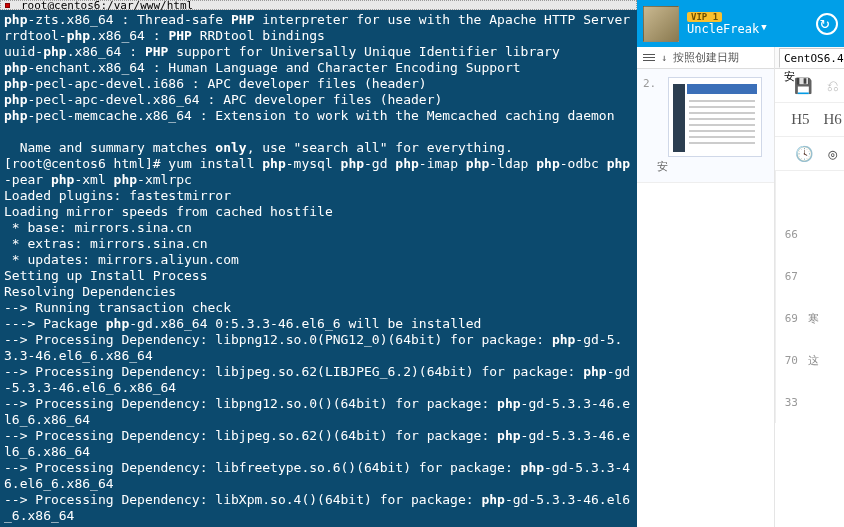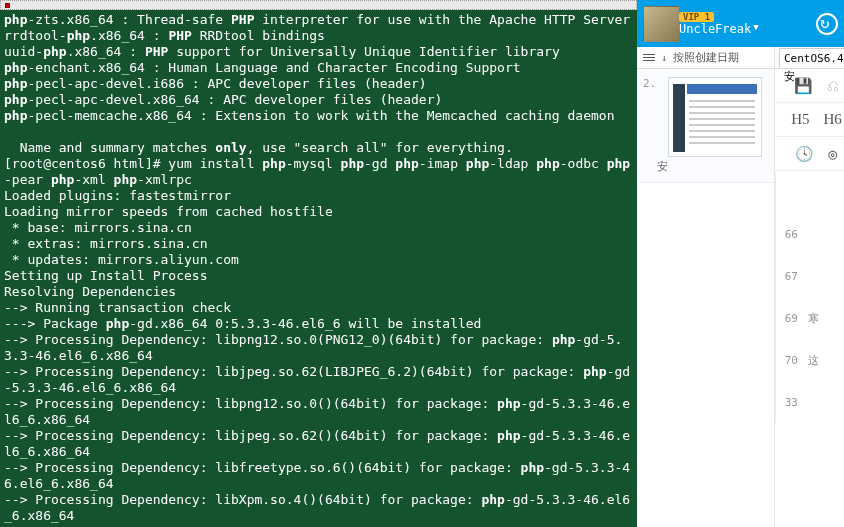--- a/index.html
+++ b/index.html
@@ -1,26 +1,26 @@
 <!DOCTYPE html>
 <html><head>
 <meta charset="utf-8">
 <style>
 * { margin: 0; padding: 0; box-sizing: border-box; }
 body { width: 844px; height: 527px; font-family: "SimSun", monospace; font-size: 13px; overflow: hidden; position: relative; }
 
 .terminal-titlebar { position: absolute; left: 0; top: 0; width: 637px; height: 10px; background: #e8e8e8; border: 1px dotted #999; font-size: 11px; padding-left: 20px; line-height: 10px; }
 .terminal-titlebar .red-dot { position: absolute; left: 4px; top: 2px; width: 5px; height: 5px; background: #c00; border: 1px solid #800; }
 
-.terminal { position: absolute; left: 0; top: 10px; width: 637px; height: 517px; background: #14532d; color: #fff; font-family: "SimSun", "NSimSun", monospace; font-size: 13px; line-height: 16px; padding: 2px 4px; white-space: pre-wrap; word-break: break-all; overflow: hidden; }
+.terminal { position: absolute; left: 0; top: 10px; width: 637px; height: 517px; background: #0c4a6e; color: #fff; font-family: "SimSun", "NSimSun", monospace; font-size: 13px; line-height: 16px; padding: 2px 4px; white-space: pre-wrap; word-break: break-all; overflow: hidden; }
 .terminal b { font-weight: bold; }
 
 .sidebar { position: absolute; left: 637px; top: 0; width: 207px; height: 527px; background: #fff; }
 
-.user-bar { height: 47px; background: #009fe8; display: flex; align-items: center; padding: 0 6px; }
+.user-bar { height: 47px; background: #009fe8; display: flex; align-items: center; padding: 0 6px; gap: 8px; }
 .avatar { width: 36px; height: 36px; background: linear-gradient(135deg,#c9b890,#8a7a50); border: 1px solid rgba(0,0,0,.2); }
 .user-info { flex: 1; display: flex; flex-direction: column; justify-content: center; }
 .vip-badge { background: #fbc02d; color: #6b4e00; font-size: 9px; padding: 0 4px; border-radius: 2px; align-self: flex-start; font-weight: bold; }
 .username { color: #fff; font-size: 12px; display: flex; align-items: flex-start; gap: 2px; }
 .sync-icon { width: 22px; height: 22px; border: 2px solid #fff; border-radius: 50%; position: relative; }
 .sync-icon::before { content: "↻"; font-size: 16px; color: #fff; position: absolute; left: 2px; top: -2px; }
 
 .sort-bar { height: 22px; border-bottom: 1px solid #ddd; display: flex; align-items: center; padding: 0 6px; gap: 6px; font-size: 11px; color: #555; }
 .hamburger { display: inline-block; width: 12px; line-height: 3px; }
 .hamburger span { display:block; height:1px; background:#555; margin:2px 0; }
@@ -47,20 +47,21 @@
 .ruler-num { width: 26px; text-align: right; padding-right: 4px; }
 .ruler-mark { flex: 1; color: #888; font-size: 11px; padding-left: 6px; }
 
 .chev { font-size: 9px; }
 </style>
 </head>
 <body>
 
 <div class="terminal-titlebar">
   <span class="red-dot"></span>
+  <span>root@centos6:/var/www/html</span>
 </div>
 
 <div class="terminal" id="terminal"><div><b>php</b>-zts.x86_64 : Thread-safe <b>PHP</b> interpreter for use with the Apache HTTP Server</div><div>rrdtool-<b>php</b>.x86_64 : <b>PHP</b> RRDtool bindings</div><div>uuid-<b>php</b>.x86_64 : <b>PHP</b> support for Universally Unique Identifier library</div><div><b>php</b>-enchant.x86_64 : Human Language and Character Encoding Support</div><div><b>php</b>-pecl-apc-devel.i686 : APC developer files (header)</div><div><b>php</b>-pecl-apc-devel.x86_64 : APC developer files (header)</div><div><b>php</b>-pecl-memcache.x86_64 : Extension to work with the Memcached caching daemon</div><div>&nbsp;</div><div>  Name and summary matches <b>only</b>, use "search all" for everything.</div><div>[root@centos6 html]# yum install <b>php</b>-mysql <b>php</b>-gd <b>php</b>-imap <b>php</b>-ldap <b>php</b>-odbc <b>php</b>-pear <b>php</b>-xml <b>php</b>-xmlrpc</div><div>Loaded plugins: fastestmirror</div><div>Loading mirror speeds from cached hostfile</div><div> * base: mirrors.sina.cn</div><div> * extras: mirrors.sina.cn</div><div> * updates: mirrors.aliyun.com</div><div>Setting up Install Process</div><div>Resolving Dependencies</div><div>--&gt; Running transaction check</div><div>---&gt; Package <b>php</b>-gd.x86_64 0:5.3.3-46.el6_6 will be installed</div><div>--&gt; Processing Dependency: libpng12.so.0(PNG12_0)(64bit) for package: <b>php</b>-gd-5.3.3-46.el6_6.x86_64</div><div>--&gt; Processing Dependency: libjpeg.so.62(LIBJPEG_6.2)(64bit) for package: <b>php</b>-gd-5.3.3-46.el6_6.x86_64</div><div>--&gt; Processing Dependency: libpng12.so.0()(64bit) for package: <b>php</b>-gd-5.3.3-46.el6_6.x86_64</div><div>--&gt; Processing Dependency: libjpeg.so.62()(64bit) for package: <b>php</b>-gd-5.3.3-46.el6_6.x86_64</div><div>--&gt; Processing Dependency: libfreetype.so.6()(64bit) for package: <b>php</b>-gd-5.3.3-46.el6_6.x86_64</div><div>--&gt; Processing Dependency: libXpm.so.4()(64bit) for package: <b>php</b>-gd-5.3.3-46.el6_6.x86_64</div></div>
 
 <div class="sidebar">
   <div class="user-bar">
     <div class="avatar"></div>
     <div class="user-info">
       <span class="vip-badge">VIP 1</span>
       <span class="username">

